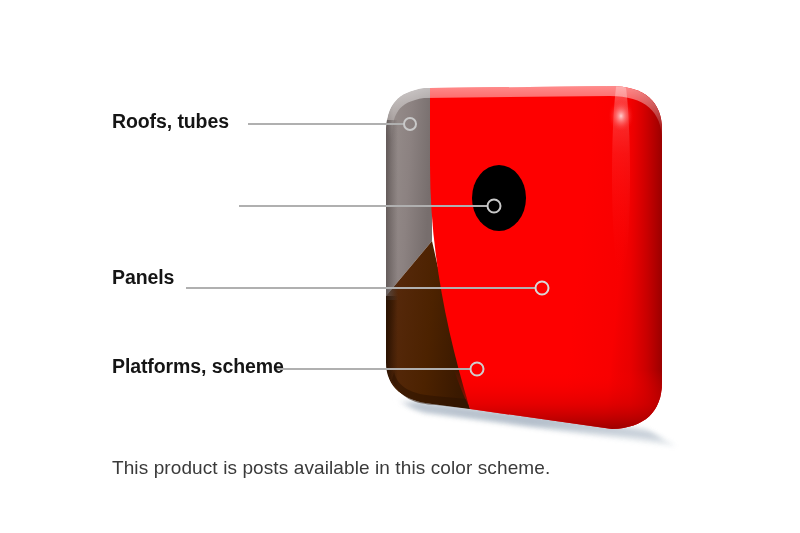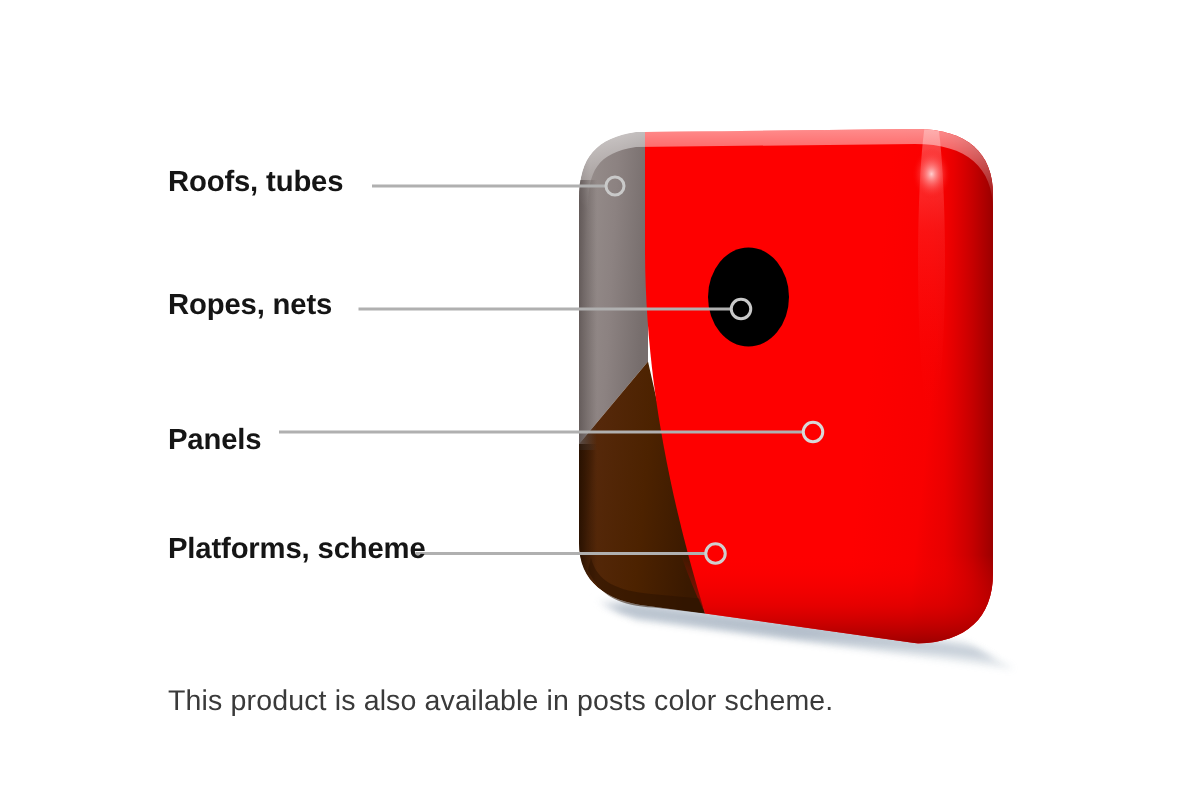--- a/index.html
+++ b/index.html
@@ -234,21 +234,20 @@
       </g>
       <g>
         <line x1="277" y1="369" x2="471" y2="369" stroke="#b0b0b0" stroke-width="2"></line>
         <circle cx="477" cy="369" r="6.5" fill="none" stroke="#cfcfcf" stroke-width="2"></circle>
       </g>
     </g>
   </svg>
 
   <div class="callout-label" style="left:112px; top:112px;">Roofs, tubes</div>
 
-  <div class="callout-label" style="left:112px; top:194px;">Ropes, nets</div>
-
-  <div class="callout-label" style="left:112px; top:284px;">Panels</div>
+
+  <div class="callout-label" style="left:112px; top:268px;">Panels</div>
 
   <div class="callout-label" style="left:112px; top:357px;">Platforms, scheme</div>
 
-  <div id="caption">This product is also available in posts color scheme.</div>
+  <div id="caption">This product is posts available in this color scheme.</div>
 
 </div>
 
 </body></html>

